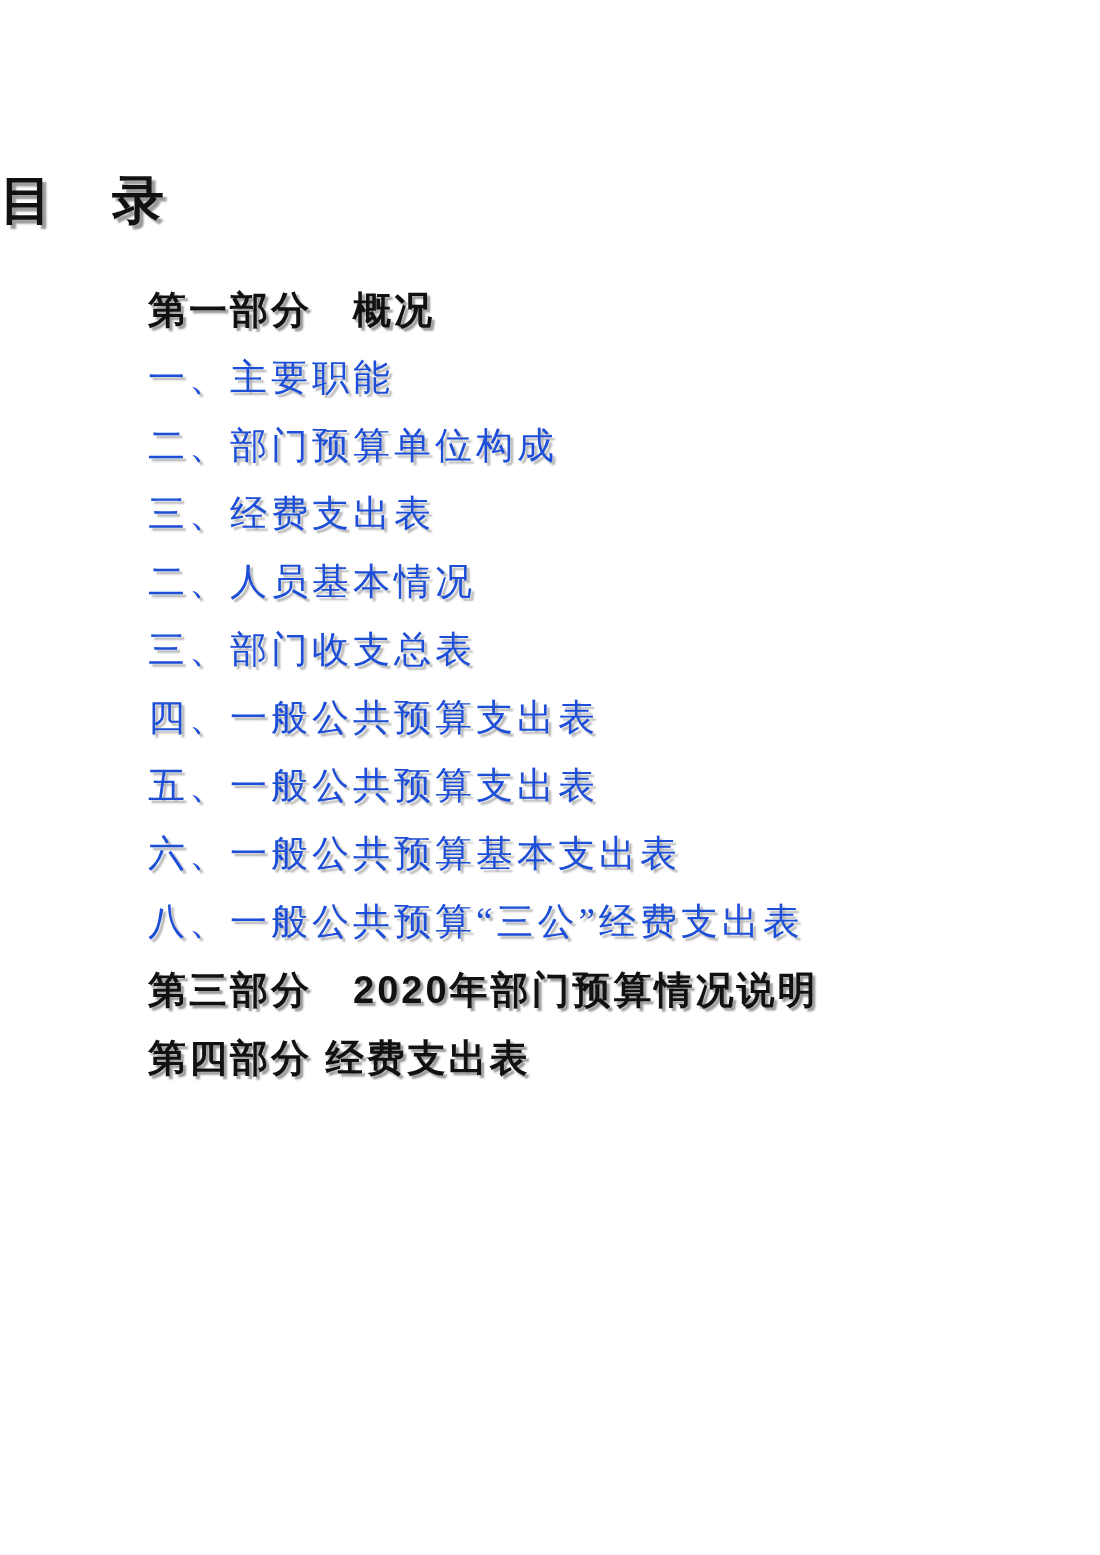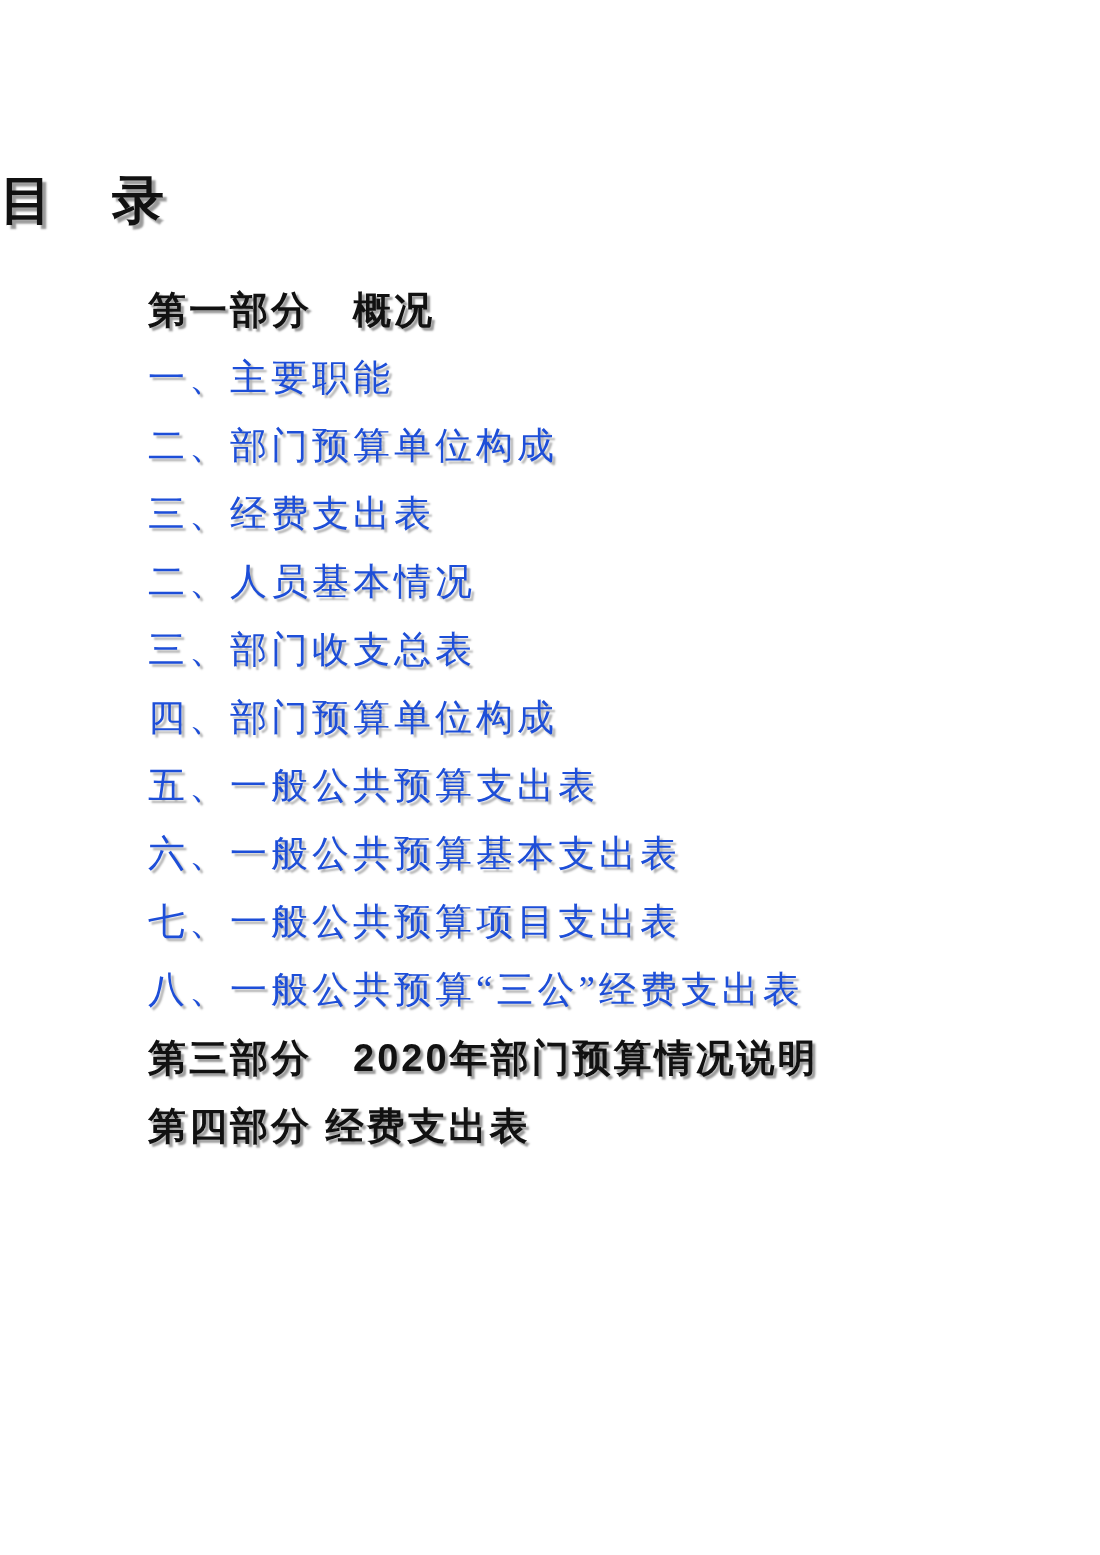--- a/index.html
+++ b/index.html
@@ -66,21 +66,20 @@
 <div class="page">
   <div class="doc-title">目　录</div>
 
   <div class="toc">
       <div class="toc-line part">第一部分　概况</div>
       <div class="toc-line item">一、主要职能</div>
       <div class="toc-line item">二、部门预算单位构成</div>
       <div class="toc-line item">三、经费支出表</div>
       <div class="toc-line item">二、人员基本情况</div>
       <div class="toc-line item">三、部门收支总表</div>
-      <div class="toc-line item">四、部门预算单位构成</div>
+      <div class="toc-line item">四、一般公共预算支出表</div>
       <div class="toc-line item">五、一般公共预算支出表</div>
       <div class="toc-line item">六、一般公共预算基本支出表</div>
-      <div class="toc-line item">七、一般公共预算项目支出表</div>
       <div class="toc-line item">八、一般公共预算“三公”经费支出表</div>
       <div class="toc-line part">第三部分　2020年部门预算情况说明</div>
       <div class="toc-line part">第四部分 经费支出表</div>
     </div>
 </div>
 
 </body></html>

